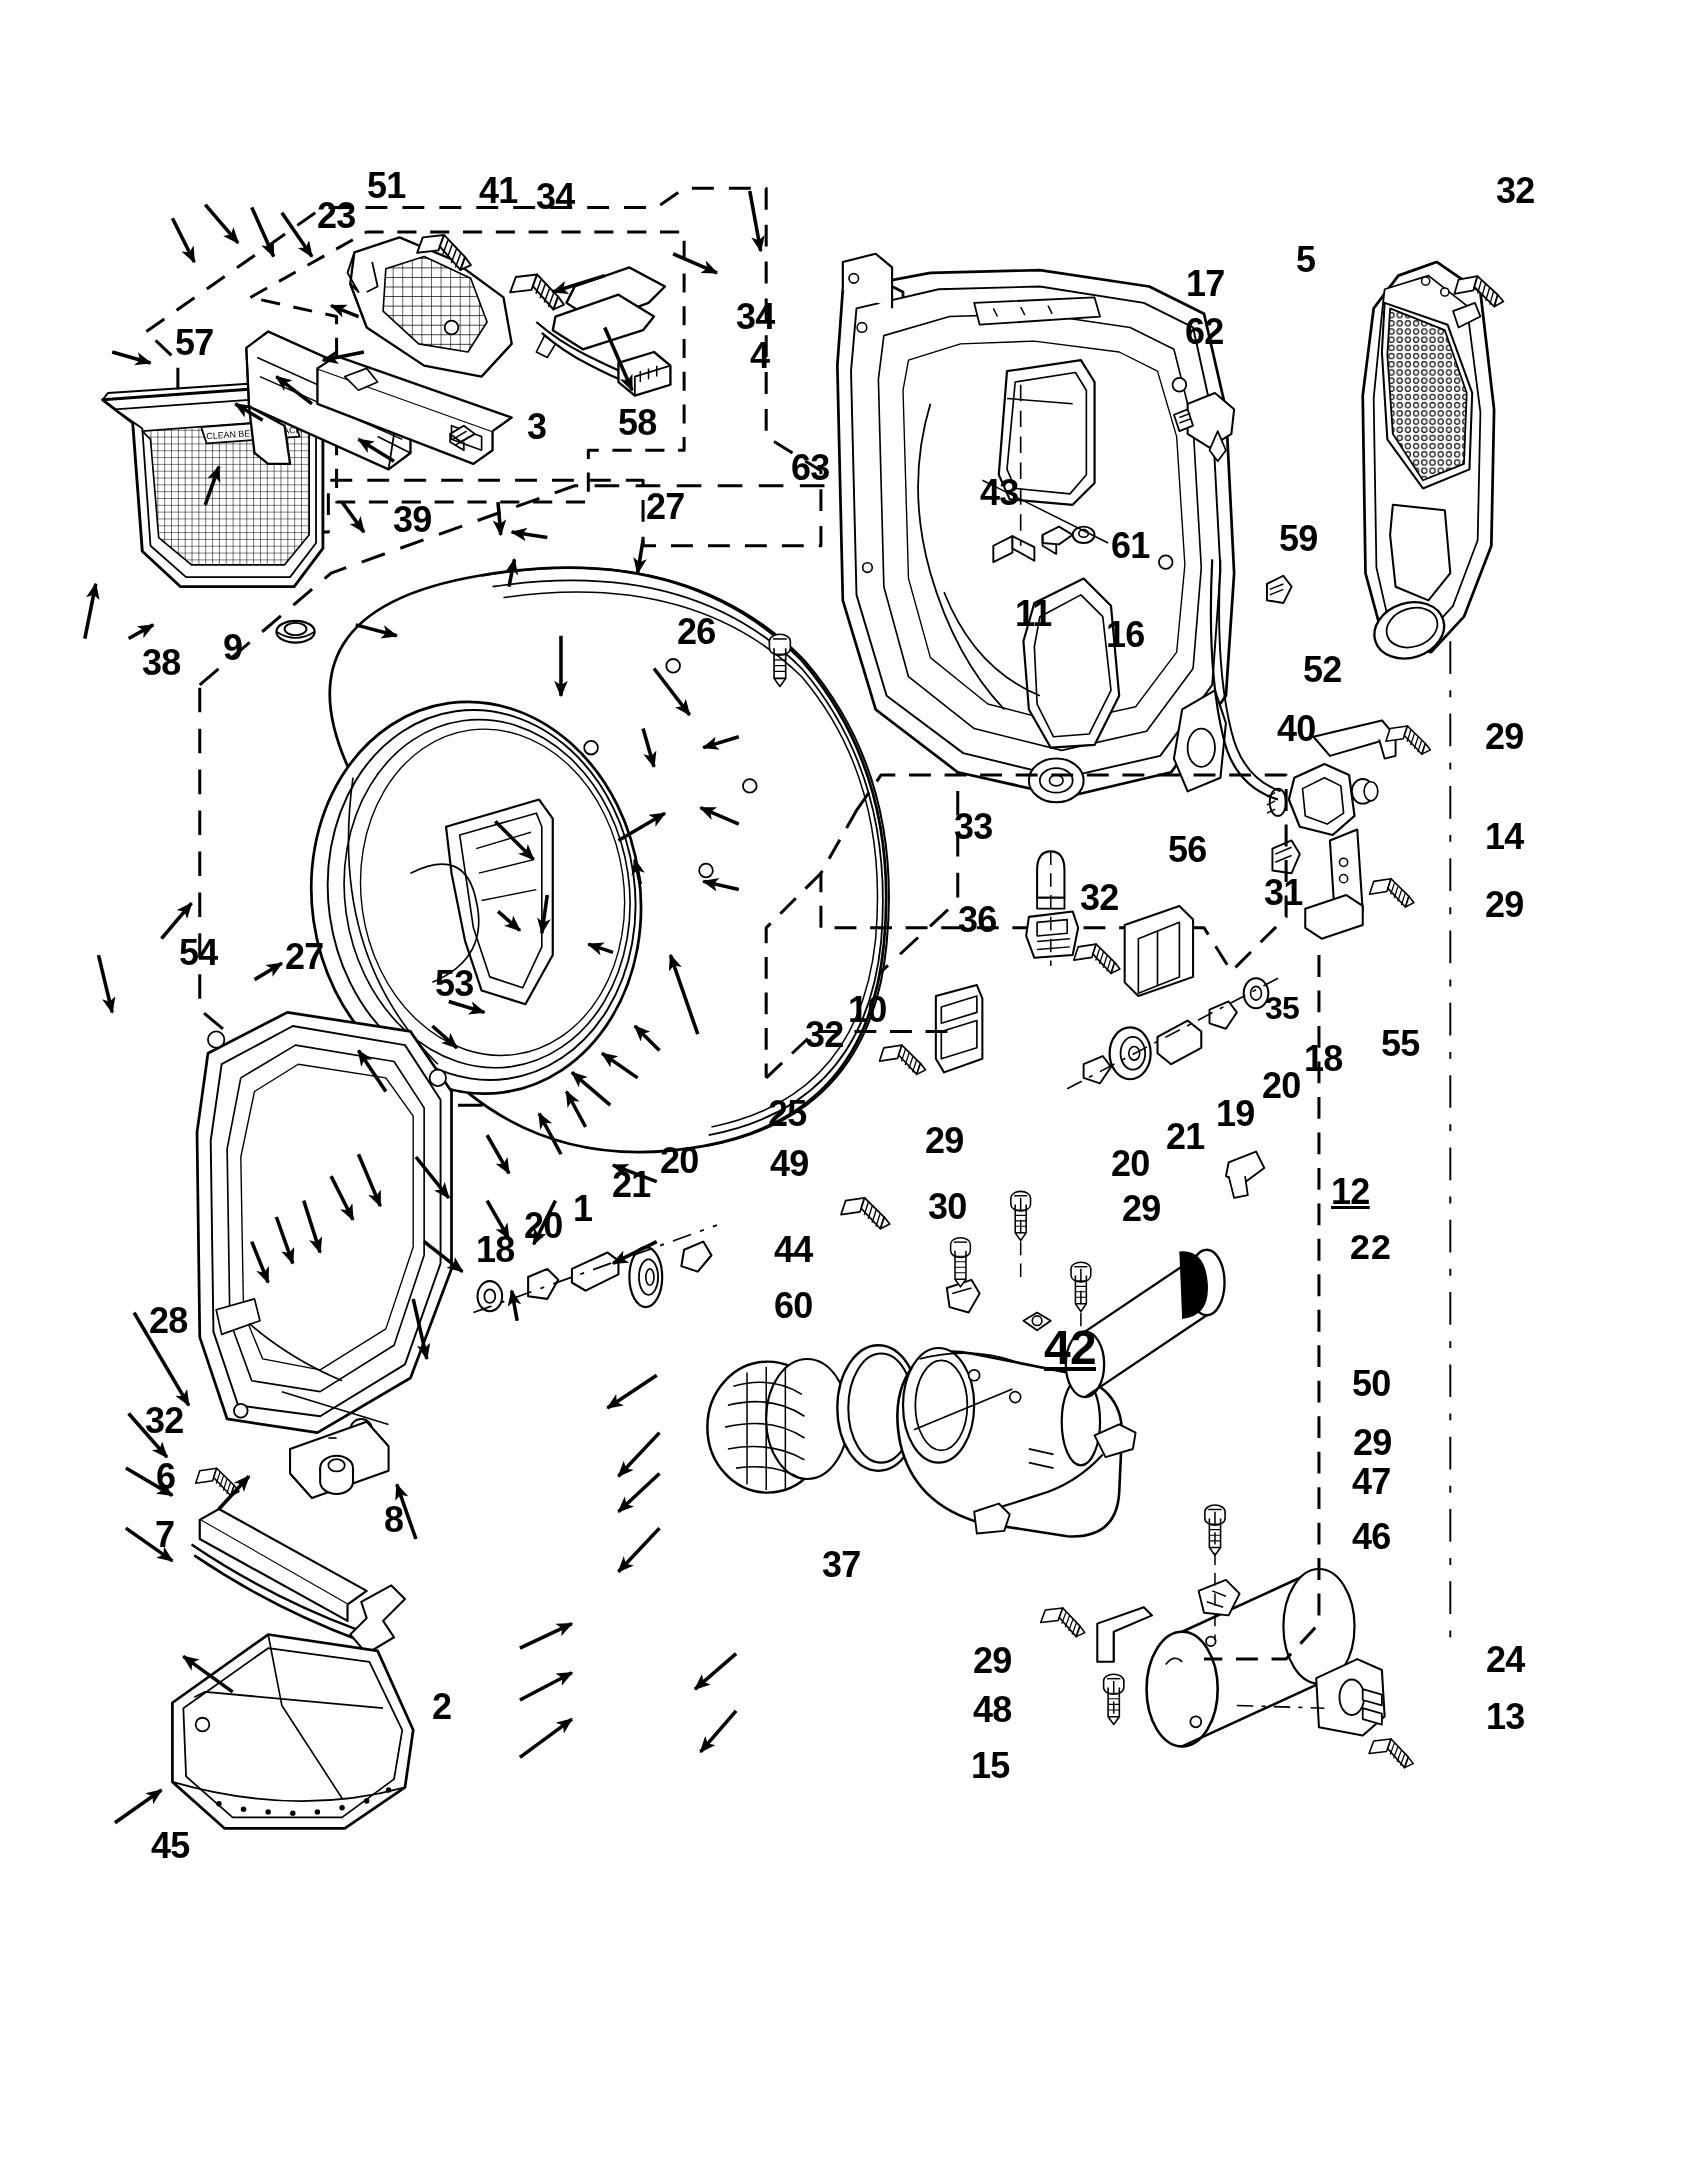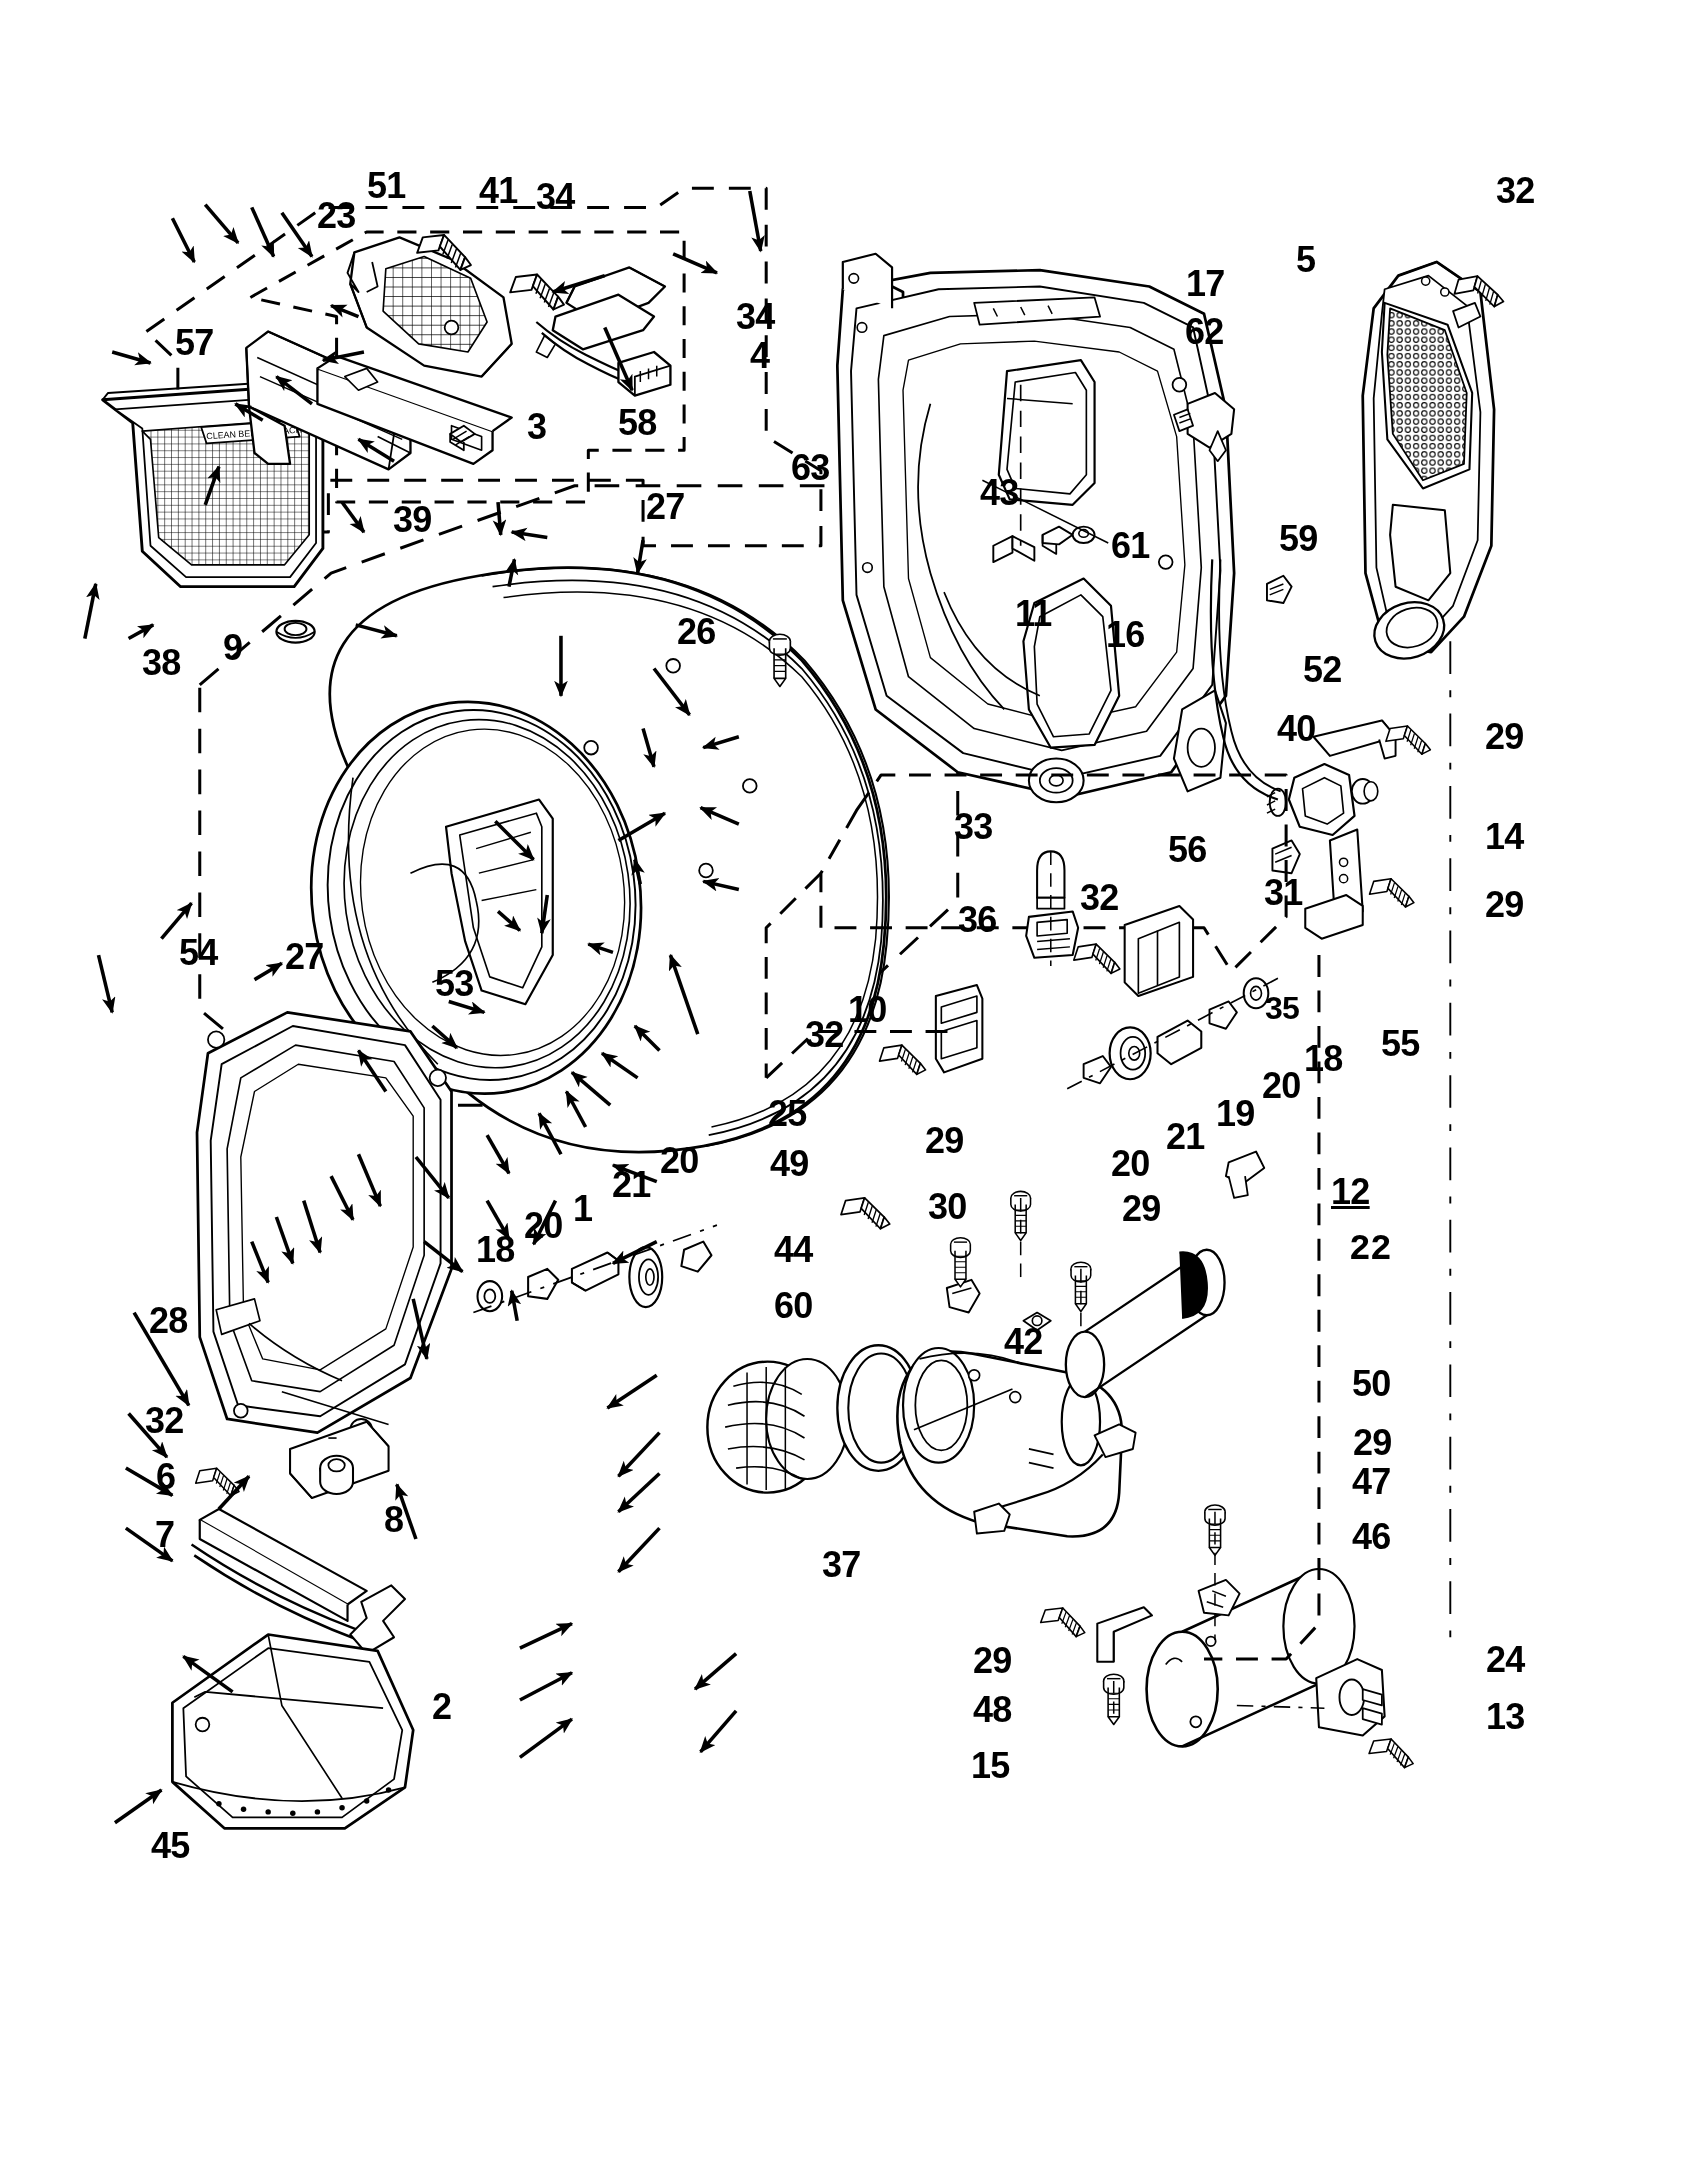--- a/index.html
+++ b/index.html
@@ -618,21 +618,21 @@
       <div class="callout" style="left: 1262px; top: 1068px; font-size: 36px;">20</div>
       <div class="callout" style="left: 1216px; top: 1096px; font-size: 36px;">19</div>
       <div class="callout" style="left: 1166px; top: 1119px; font-size: 36px;">21</div>
       <div class="callout" style="left: 1111px; top: 1146px; font-size: 36px;">20</div>
       <div class="callout" style="left: 1381px; top: 1026px; font-size: 36px;">55</div>
       <div class="callout" style="left: 1331px; top: 1174px; font-size: 36px; text-decoration: underline;">12</div>
       <div class="callout" style="left: 1349px; top: 1232px; font-size: 36px; font-family: Liberation Mono, monospace;">22</div>
       <div class="callout" style="left: 925px; top: 1123px; font-size: 36px;">29</div>
       <div class="callout" style="left: 928px; top: 1189px; font-size: 36px;">30</div>
       <div class="callout" style="left: 1122px; top: 1191px; font-size: 36px;">29</div>
-      <div class="callout" style="left: 1004px; top: 1324px; font-size: 36px;">42</div>
+      <div class="callout" style="left: 1044px; top: 1324px; font-size: 48px; text-decoration: underline;">42</div>
       <div class="callout" style="left: 774px; top: 1232px; font-size: 36px;">44</div>
       <div class="callout" style="left: 770px; top: 1146px; font-size: 36px;">49</div>
       <div class="callout" style="left: 774px; top: 1288px; font-size: 36px;">60</div>
       <div class="callout" style="left: 822px; top: 1547px; font-size: 36px;">37</div>
       <div class="callout" style="left: 476px; top: 1232px; font-size: 36px;">18</div>
       <div class="callout" style="left: 524px; top: 1208px; font-size: 36px;">20</div>
       <div class="callout" style="left: 573px; top: 1191px; font-size: 36px;">1</div>
       <div class="callout" style="left: 612px; top: 1167px; font-size: 36px;">21</div>
       <div class="callout" style="left: 660px; top: 1143px; font-size: 36px;">20</div>
       <div class="callout" style="left: 149px; top: 1303px; font-size: 36px;">28</div>

